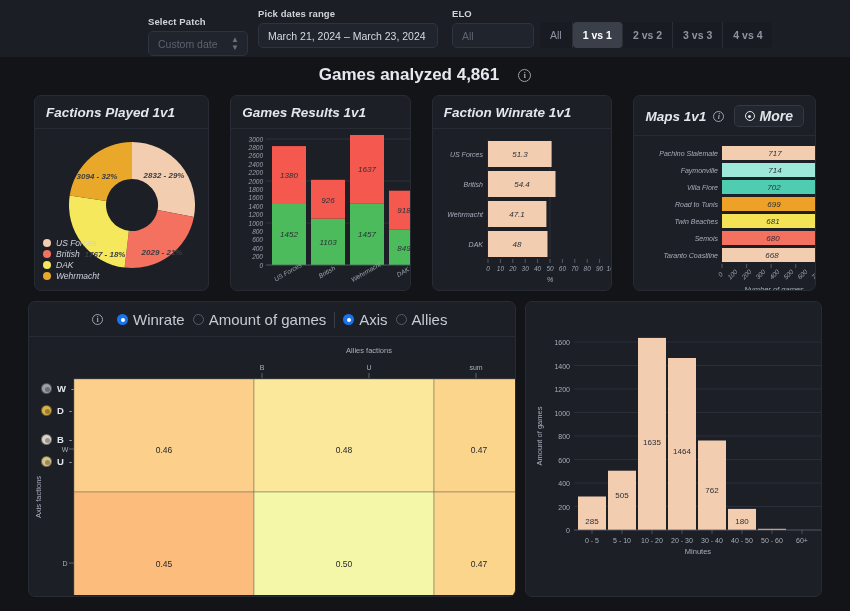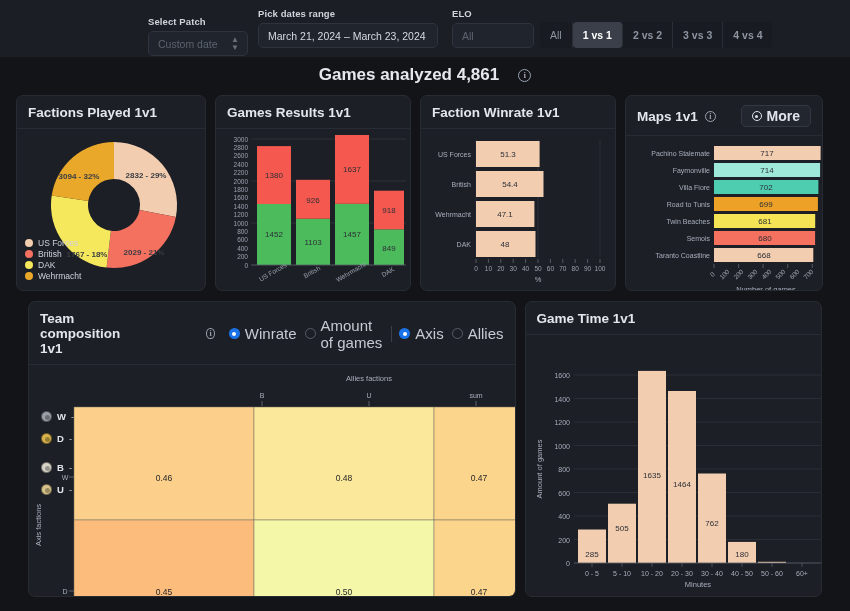--- a/index.html
+++ b/index.html
@@ -41,21 +41,21 @@
     text-align: center; font-size: 17px; font-weight: bold; color: #e5e8ee;
     margin-top: 8px; display: flex; align-items: center; justify-content: center; gap: 19px;
   }
   .infoicon {
     width: 13px; height: 13px; border-radius: 50%; border: 1.2px solid #9ba2ae;
     display: inline-flex; align-items: center; justify-content: center;
     font-size: 9px; font-weight: bold; color: #9ba2ae; font-family: "Liberation Serif", serif;
   }
   .infoicon.sm { width: 11px; height: 11px; font-size: 8px; border-width: 1px; }
 
-  .row { display: flex; gap: 9px; padding: 0 16px; }
+  .row { display: flex; gap: 21px; padding: 0 34px; font-style: italic; }
   .card {
     background: #1c1f26; border: 1px solid #272b33; border-radius: 7px;
     overflow: hidden; position: relative;
   }
   .cardhead {
     display: flex; align-items: center; gap: 7px;
     padding: 9px 11px 8px 11px; border-bottom: 1px solid #272b33;
   }
   .cardtitle { font-size: 13.5px; font-weight: bold; color: #e3e6ec; }
   .morebtn {
@@ -385,21 +385,20 @@
         <text class="axlabel" x="140" y="156" text-anchor="middle">Number of games</text>
       </svg>
     </div>
   </div>
 </div>
 
 <div class="row2">
 
   <div class="card" id="card-team">
     <div class="teamhead">
-      <span class="cardtitle">Team composition 1v1</span>
       <span class="infoicon sm" style="margin-left:52px">i</span>
       <div class="radiogroup" style="margin-left:6px">
         <div class="radio">
           <span class="rdot on"></span>
           <span class="rlbl">Winrate</span>
         </div>
         <div class="radio">
           <span class="rdot"></span>
           <span class="rlbl">Amount of games</span>
         </div>
@@ -470,23 +469,20 @@
           <text class="barvalw" x="450" y="116" text-anchor="middle">0.47</text>
           <text class="barvalw" x="135" y="230" text-anchor="middle">0.45</text>
           <text class="barvalw" x="315" y="230" text-anchor="middle">0.50</text>
           <text class="barvalw" x="450" y="230" text-anchor="middle">0.47</text>
         </g>
       </svg>
     </div>
   </div>
 
   <div class="card" id="card-gametime">
-    <div class="cardhead">
-      <span class="cardtitle">Game Time 1v1</span>
-    </div>
     <div class="cardbody">
       <svg width="303" height="258" viewBox="0 0 303 258">
 
         <g>
           <text class="axtick7" x="44" y="231" text-anchor="end">0</text>
           <text class="axtick7" x="44" y="207.5" text-anchor="end">200</text>
           <text class="axtick7" x="44" y="184" text-anchor="end">400</text>
           <text class="axtick7" x="44" y="160.5" text-anchor="end">600</text>
           <text class="axtick7" x="44" y="137" text-anchor="end">800</text>
           <text class="axtick7" x="44" y="113.5" text-anchor="end">1000</text>

